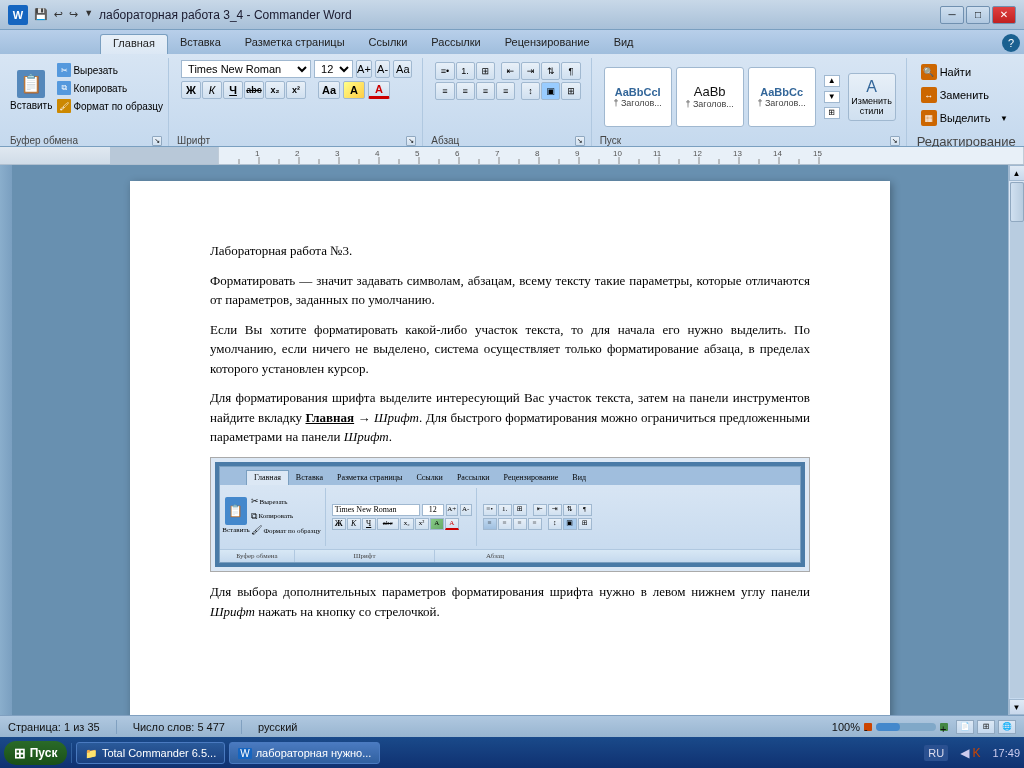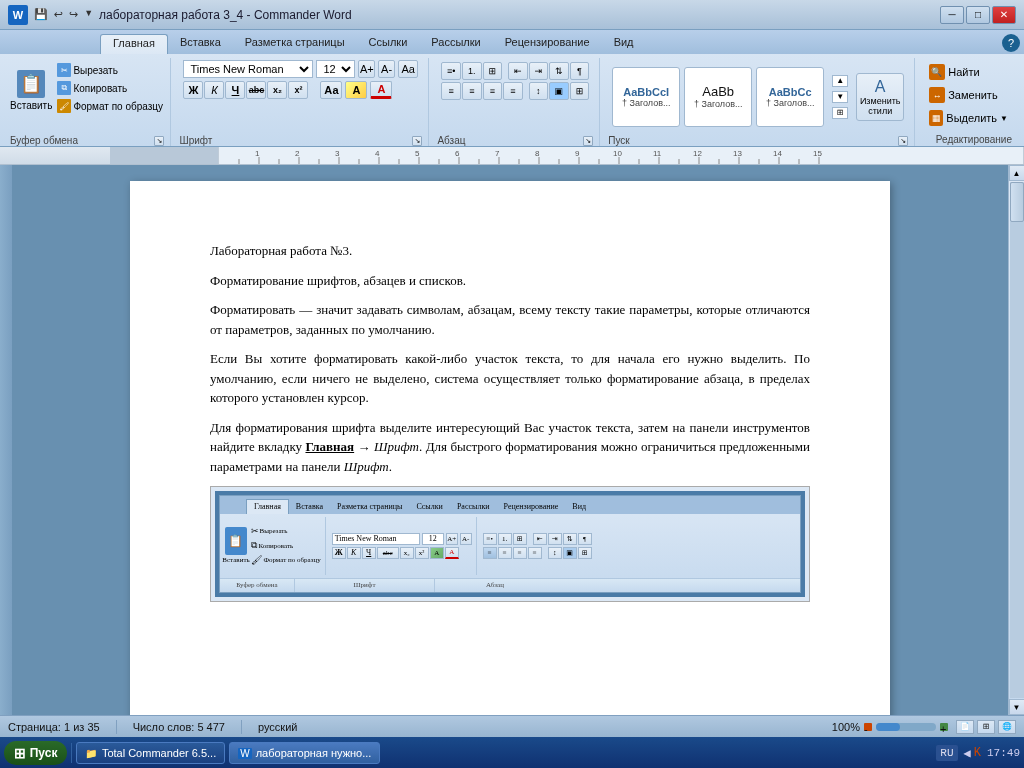--- a/index.html
+++ b/index.html
@@ -80,21 +80,21 @@
     .status-sep { width: 1px; height: 14px; background: #80a0c0; }
     .status-right { margin-left: auto; display: flex; align-items: center; gap: 8px; }
     .zoom-ctrl { display: flex; align-items: center; gap: 4px; }
     .zoom-slider { width: 60px; height: 8px; background: #80a8c8; border-radius: 4px; }
 
     
     .taskbar { height: 32px; background: linear-gradient(to bottom, #1a4a8a, #0f3070); display: flex; align-items: center; padding: 0 4px; gap: 4px; }
     .start-btn { background: linear-gradient(to bottom, #2a6a28, #1a5018); color: white; padding: 2px 10px; border-radius: 12px; font-size: 12px; font-weight: bold; cursor: pointer; display: flex; align-items: center; gap: 4px; height: 24px; }
     .taskbar-item { background: linear-gradient(to bottom, #2a5a9a, #1a4080); color: white; padding: 2px 8px; border-radius: 3px; font-size: 11px; cursor: pointer; height: 22px; display: flex; align-items: center; gap: 4px; border: 1px solid #4a7ac0; }
     .taskbar-item.active { background: linear-gradient(to bottom, #4a7ac0, #3060a0); }
-    .taskbar-right { margin-left: auto; display: flex; align-items: center; gap: 6px; color: #cce; font-size: 11px; font-family: Liberation Mono, monospace; }
+    .taskbar-right { margin-left: auto; display: flex; align-items: center; gap: 12px; color: #cce; font-size: 11px; }
     .lang-indicator { background: #2a5090; padding: 2px 4px; border-radius: 2px; font-size: 11px; color: #dde; }
     .doc-bold { font-weight: bold; }
     .doc-para { margin-bottom: 10px; text-align: justify; }
     .doc-italic { font-style: italic; }
     .doc-underline { text-decoration: underline; }
 
     
     .screenshot-box {
       border: 1px solid #aaa;
       margin: 10px 0;
@@ -274,21 +274,21 @@
         <div class="edit-btn">
           <div class="edit-icon" style="background:#cc6600">↔</div>
           <span>Заменить</span>
         </div>
         <div class="edit-btn">
           <div class="edit-icon" style="background:#cc6600">▦</div>
           <span>Выделить</span>
           <span style="font-size:8px;margin-left:auto">▼</span>
         </div>
       </div>
-      <div style="font-size:10px;color:#444;text-align:right;padding:2px">Редактирование</div>
+      <div style="font-size:13px;color:#444;text-align:left;padding:2px">Редактирование</div>
     </div>
   </div>
 </div>
 
 <div class="ruler">
   <div style="width:108px;background:#b8c8d8;height:100%;display:flex;align-items:center;justify-content:center;font-size:9px;color:#444"></div>
   <div class="ruler-body">
     <svg width="100%" height="18" style="position:absolute;top:0;left:0">
       <rect width="100%" height="18" fill="#e8f0f8"></rect>
 
@@ -346,23 +346,20 @@
 <div style="display:flex;height:calc(768px - 30px - 116px - 18px - 22px - 32px);overflow:hidden">
 
   <div style="width:12px;background:linear-gradient(to right,#8aaecc,#7a9fc0)"></div>
 
   <div style="flex:1;background:#6890b0;overflow-y:auto;padding:16px 40px;display:flex;justify-content:center">
     <div class="page">
       <p class="doc-para">
         <span>Лабораторная работа №3.</span>
       </p>
       <p class="doc-para">
-        <span>Форматирование шрифтов, абзацев и списков.</span>
-      </p>
-      <p class="doc-para">
         <span>Форматировать — значит задавать символам, абзацам, всему тексту такие параметры, которые отличаются от параметров, заданных по умолчанию.</span>
       </p>
       <p class="doc-para">
         <span>Если Вы хотите форматировать какой-либо участок текста, то для начала его нужно выделить. По умолчанию, если ничего не выделено, система осуществляет только форматирование абзаца, в пределах которого установлен курсор.</span>
       </p>
       <p class="doc-para">
         <span>Для форматирования шрифта выделите интересующий Вас участок текста, затем на панели инструментов найдите вкладку </span><span class="doc-underline" style="font-weight:bold">Главная</span><span> → </span><span class="doc-italic">Шрифт</span><span>. Для быстрого форматирования можно ограничиться предложенными параметрами на панели </span><span class="doc-italic">Шрифт</span><span>.</span>
       </p>
 
       <div class="screenshot-box">
@@ -448,20 +445,23 @@
 
             <div style="display:flex;font-size:7px;color:#444;border-top:1px solid #b0c8e0;background:linear-gradient(to bottom,#d8e8f5,#c5d9ee)">
               <div style="min-width:75px;text-align:center;border-right:1px solid #b0c8e0;padding:1px">Буфер обмена</div>
               <div style="min-width:140px;text-align:center;border-right:1px solid #b0c8e0;padding:1px">Шрифт</div>
               <div style="min-width:120px;text-align:center;padding:1px">Абзац</div>
             </div>
           </div>
         </div>
       </div>
 
+      <p class="doc-para">
+        <span>Для выбора дополнительных параметров форматирования шрифта нужно в левом нижнем углу панели </span><span class="doc-italic">Шрифт</span><span> нажать на кнопку со стрелочкой.</span>
+      </p>
     </div>
   </div>
 
   <div class="scroll-bar-right">
     <div class="scroll-arrow">▲</div>
     <div class="scroll-track">
       <div class="scroll-thumb"></div>
     </div>
     <div class="scroll-arrow">▼</div>
   </div>

